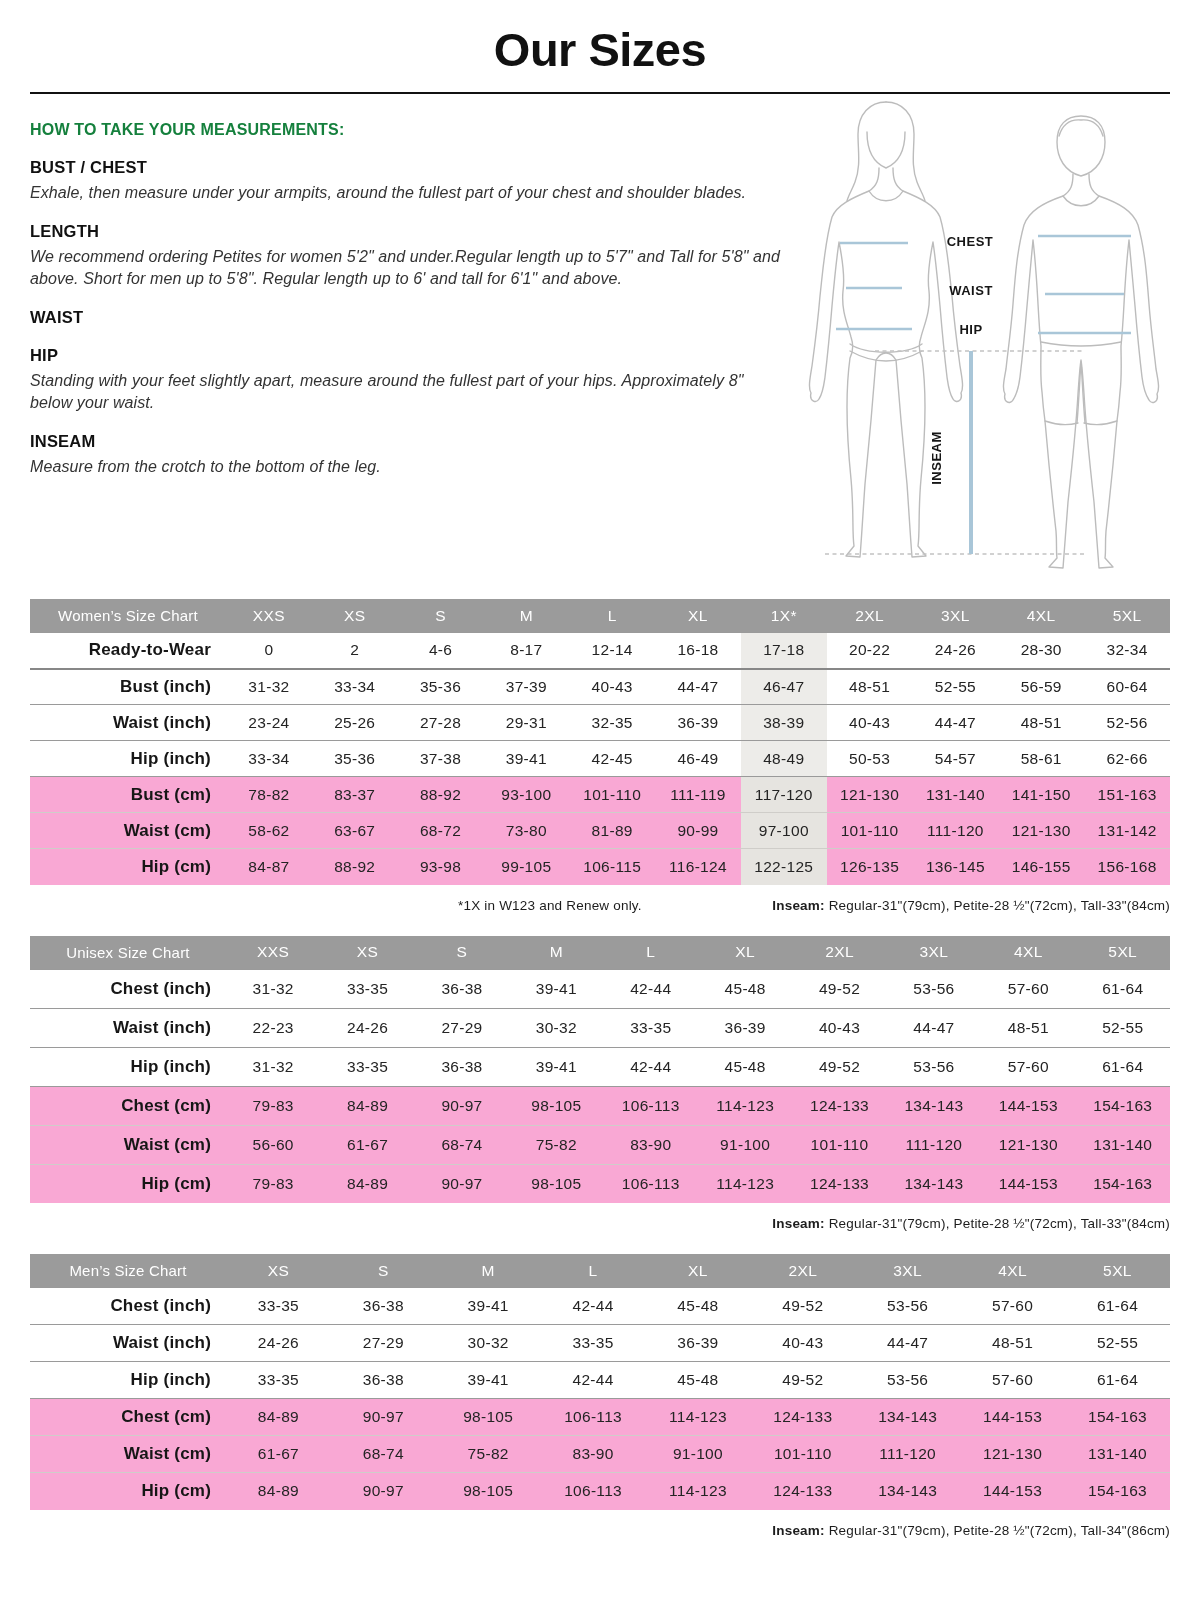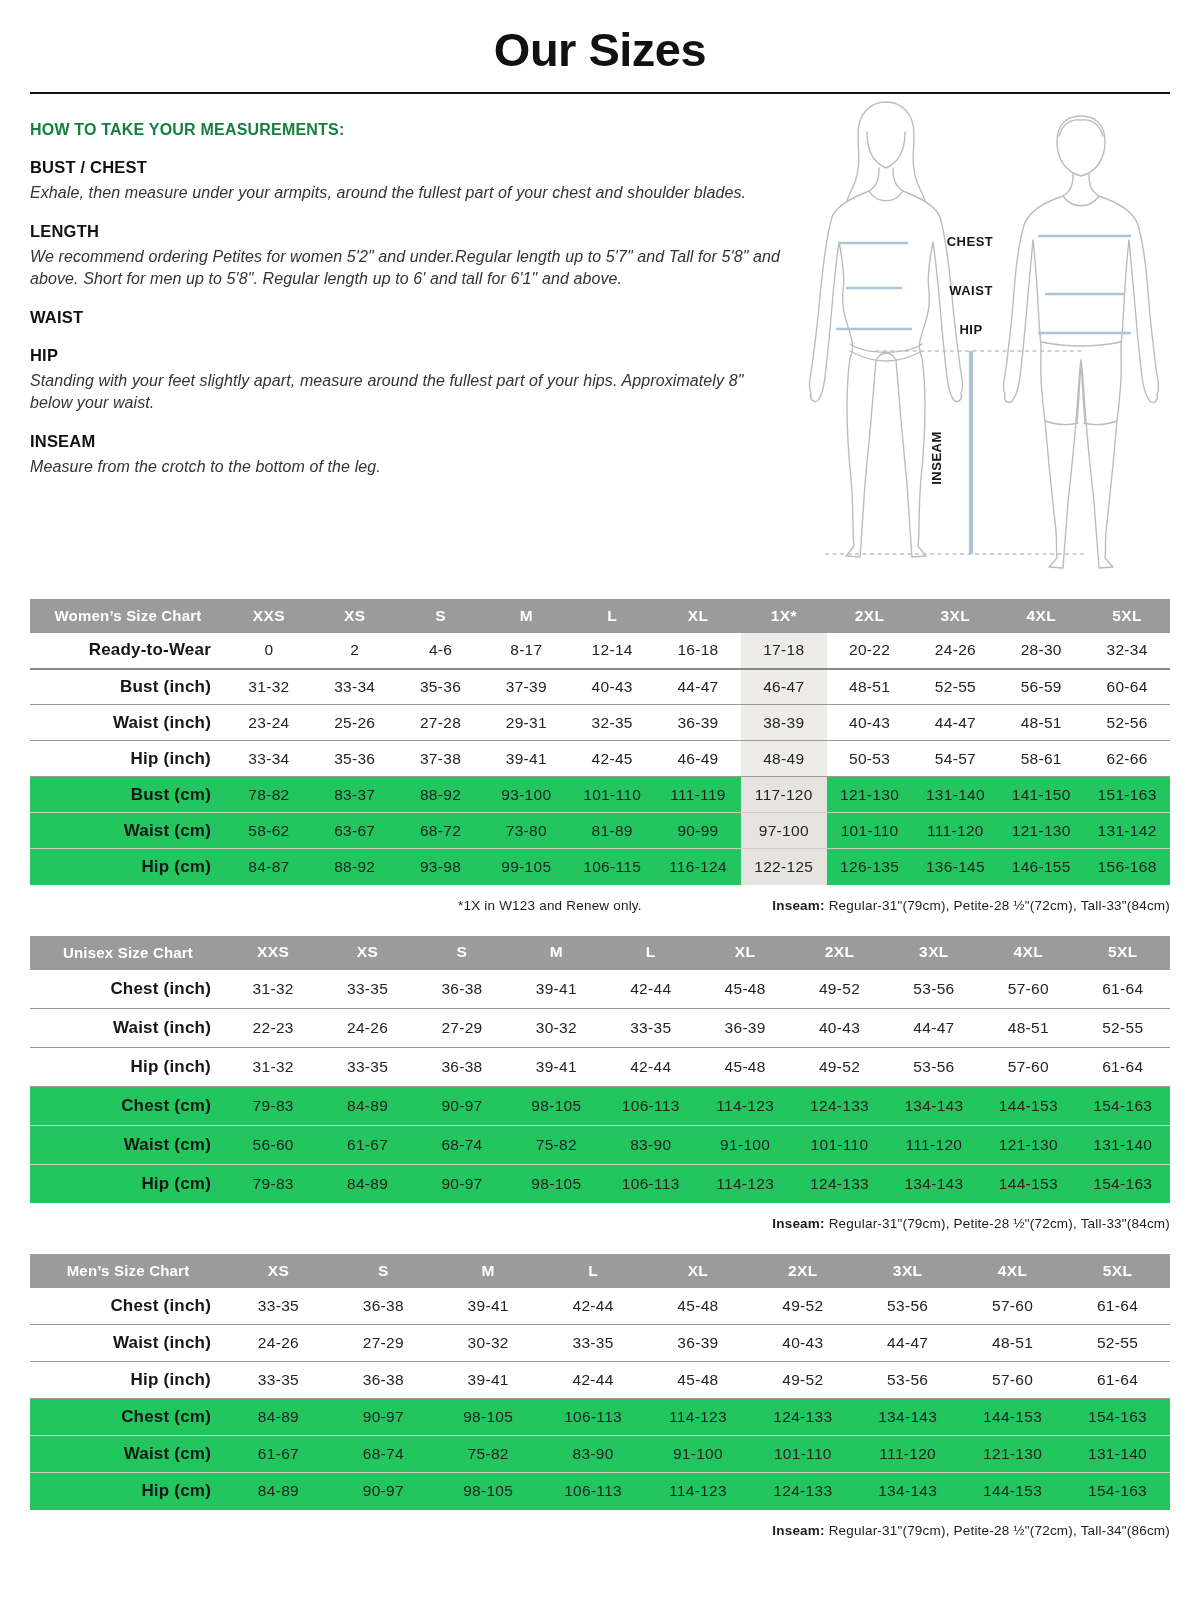--- a/index.html
+++ b/index.html
@@ -29,24 +29,24 @@
   .blue-v{stroke:#a9c6d8;stroke-width:4;fill:none;}
   .dash{stroke:#c2c2c2;stroke-width:1.4;fill:none;stroke-dasharray:4 3.5;}
   .dlabel{font-family:"Liberation Sans",sans-serif;font-size:13px;font-weight:700;fill:#161616;letter-spacing:.5px;}
 
   
   #charts{margin-top:23px;}
   .chart{margin-top:0;}
   .chart + .chart{margin-top:23px;}
   table.sizes{border-collapse:collapse;table-layout:fixed;width:1140px;}
   .sizes col.labelcol{width:196px;}
-  .sizes thead th{background:#9b9b9b;color:#fff;height:33px;font-size:15.5px;font-weight:700;letter-spacing:.4px;padding:0;border:none;}
+  .sizes thead th{background:#9b9b9b;color:#fff;height:33px;font-size:15.5px;font-weight:400;letter-spacing:.4px;padding:0;border:none;}
   .sizes thead th.lbl{font-size:15px;letter-spacing:.2px;}
   .sizes tbody tr{border-top:1px solid #9a9a9a;}
-  .sizes tbody tr.sh{background:#22c55e;}
+  .sizes tbody tr.sh{background:#f9a8d4;}
   .sizes tbody tr.sh + tr.sh{border-top-color:#cfcdc9;}
   .c0 tbody tr{height:36px;}
   .c0 tbody tr:nth-child(2){border-top:2px solid #878787;}
   .c1 tbody tr{height:39px;}
   .c2 tbody tr{height:37px;}
   .sizes tbody th{text-align:right;padding-right:15px;font-size:17px;color:#161616;font-weight:700;letter-spacing:.2px;}
   .sizes tbody td{text-align:center;font-size:15.5px;color:#242424;letter-spacing:.3px;}
   .sizes td.hl{background:#edece9;}
   .sizes tr.sh td.hl{background:#e6e4e0;}
 

